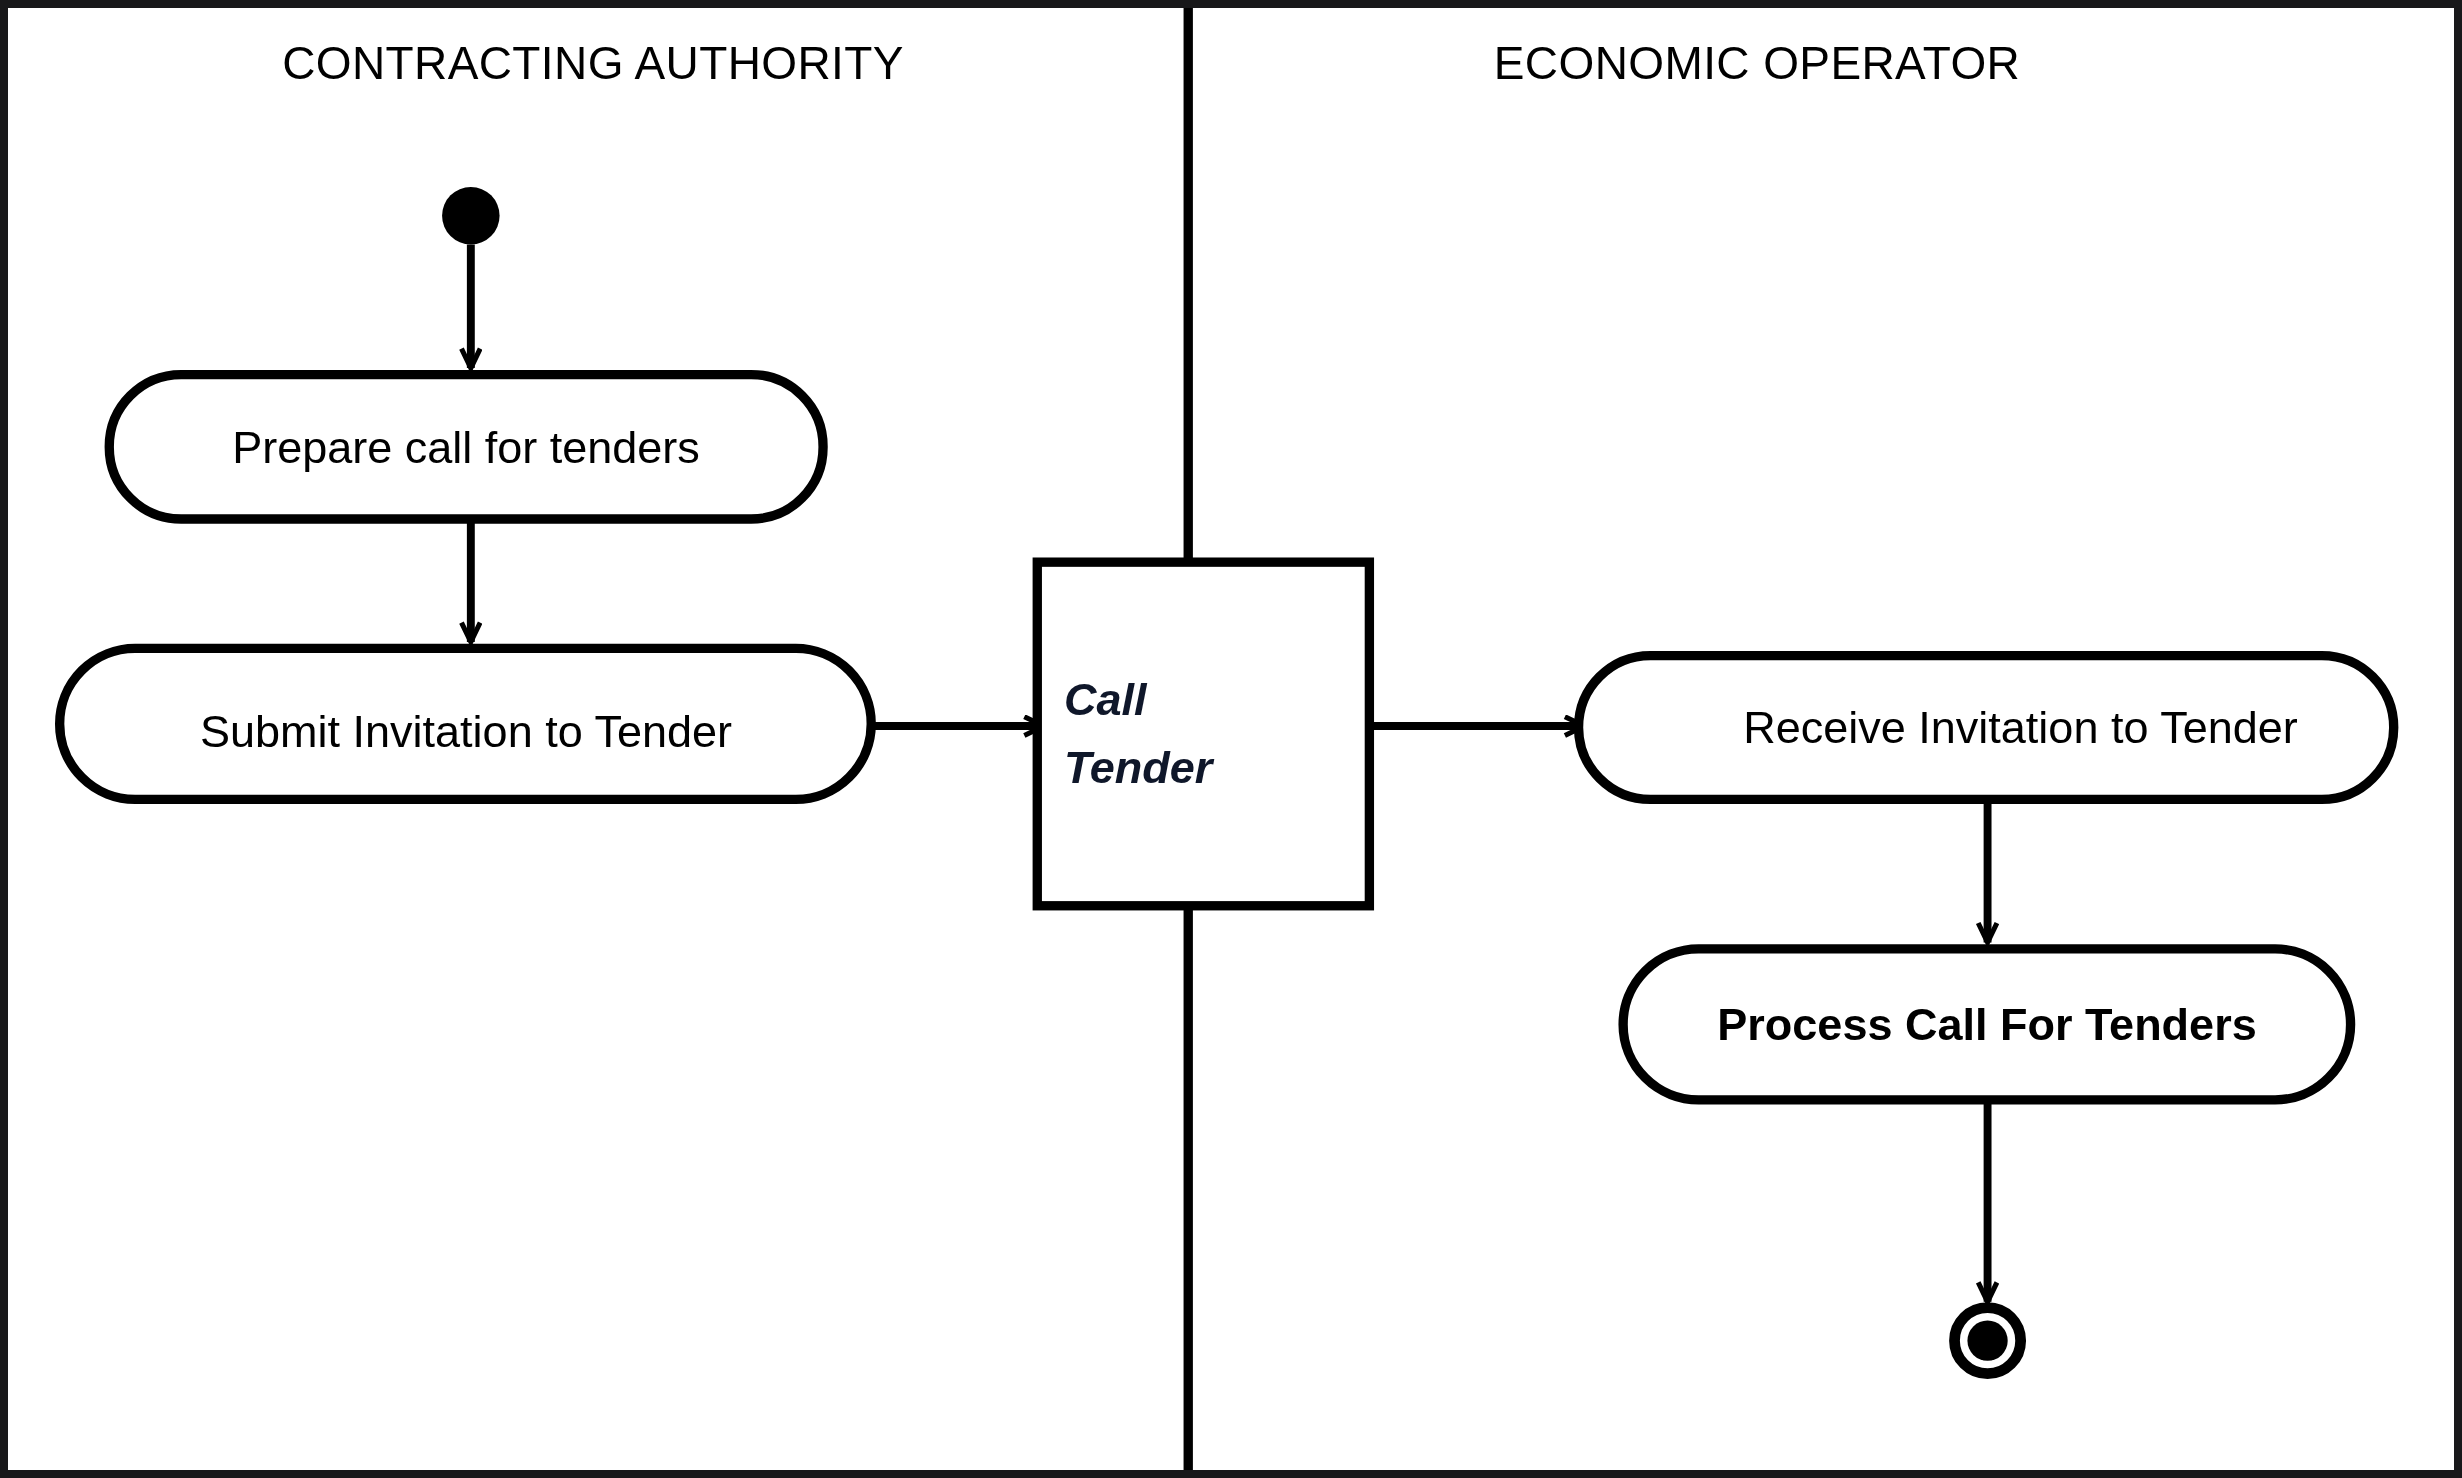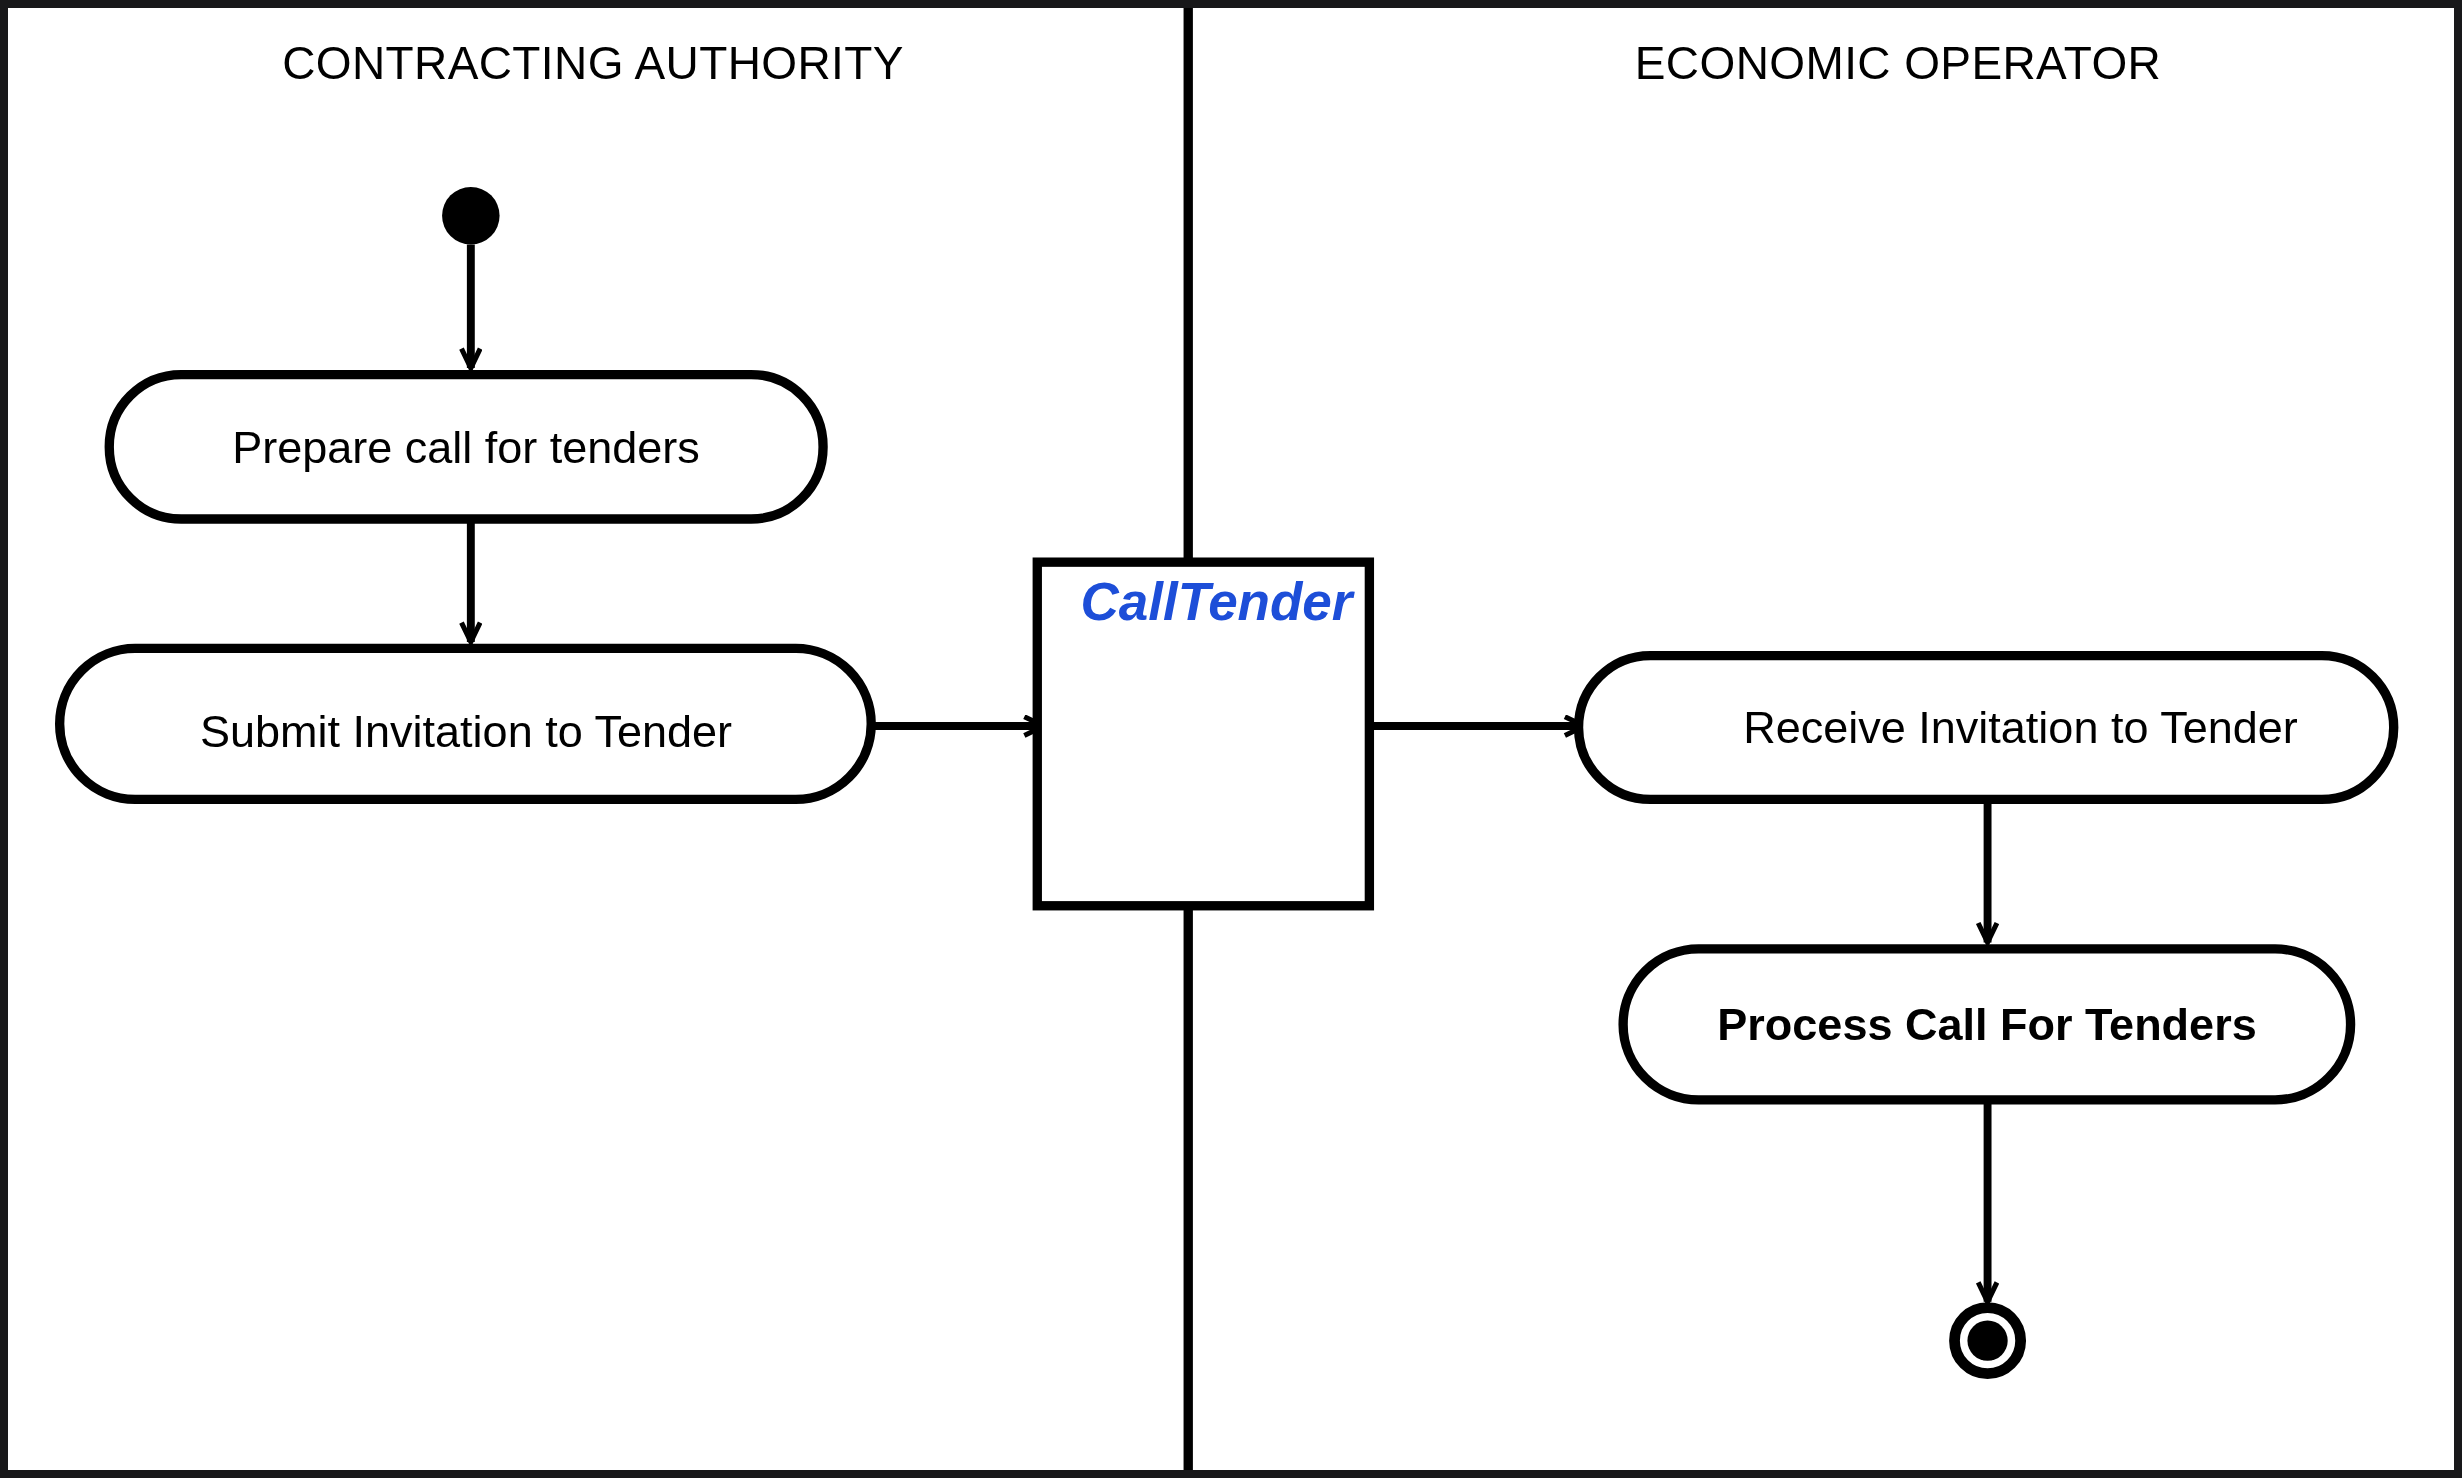--- a/index.html
+++ b/index.html
@@ -42,21 +42,21 @@
     position: absolute;
     text-align: center;
     font-size: 46px;
     letter-spacing: 0.4px;
     color: #000000;
     font-weight: 400;
     white-space: nowrap;
     font-family: "Liberation Sans", sans-serif;
   }
   #lane-title-left  { left: 115px;  top: 36px; width: 956px; }
-  #lane-title-right { left: 1384px; top: 36px; width: 1028px; }
+  #lane-title-right { left: 1243px; top: 36px; width: 1028px; }
 
   
   .node-label {
     position: absolute;
     display: flex;
     align-items: center;
     justify-content: center;
     text-align: center;
     color: #000000;
     font-size: 45px;
@@ -66,29 +66,29 @@
   }
 
   
   #object-node-label {
     position: absolute;
     left: 1037px;
     top: 562px;
     width: 332px;
     height: 344px;
     display: flex;
-    flex-direction: row;
+    flex-direction: column;
     justify-content: center;
     padding-left: 27px;
     box-sizing: border-box;
-    font-size: 53px;
+    font-size: 45px;
     font-weight: bold;
     font-style: italic;
     line-height: 1.52;
-    color: #1d4ed8;
+    color: #0f172a;
     font-family: "Liberation Sans", sans-serif;
   }
   #object-node-label span { display: block; }
 </style>
 </head>
 <body>
 
 <div id="canvas">
 
   <div id="frame"></div>

